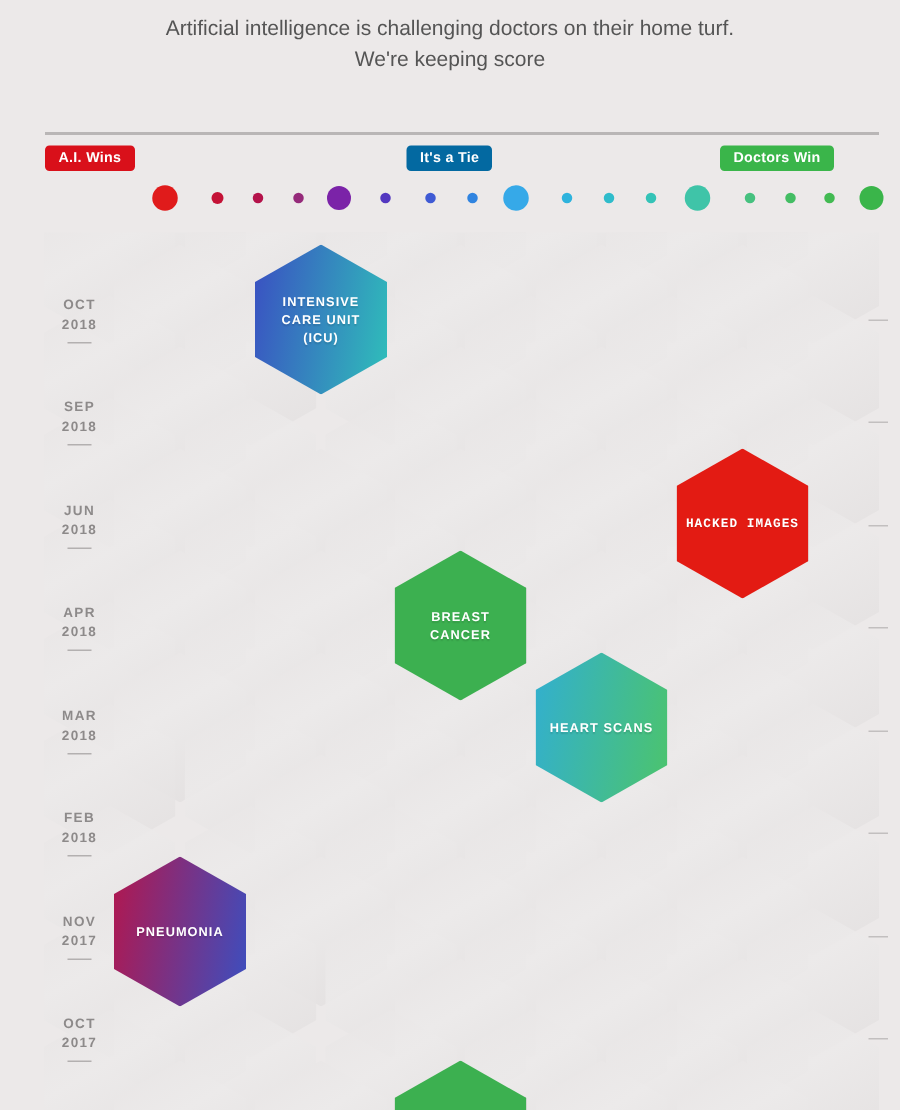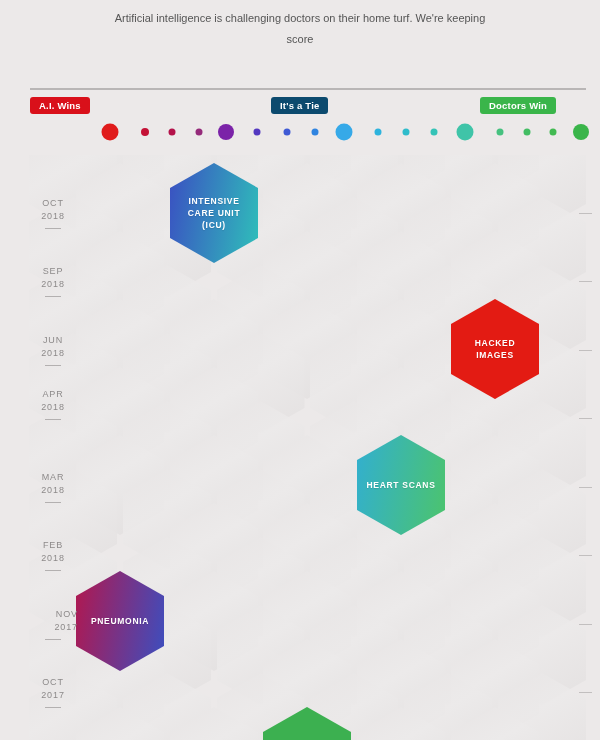--- a/index.html
+++ b/index.html
@@ -22,21 +22,21 @@
     text-align: center;
     font-size: 24px;
     font-weight: bold;
     color: #111111;
     letter-spacing: -0.3px;
     padding-top: 0px;
     line-height: 30px;
   }
   .page-subtitle {
     text-align: center;
-    font-size: 11px;
+    font-size: 14px;
     color: #555555;
     line-height: 21px;
     margin: 8px auto 0 auto;
     width: 400px;
   }
 
   
   .scale-wrap {
     position: absolute;
     left: 30px; top: 88px;
@@ -115,21 +115,21 @@
   }
 
   
   .date-label {
     position: absolute;
     left: 28px;
     width: 50px;
     text-align: center;
     color: #8d8a8a;
     font-size: 9px;
-    font-weight: normal;
+    font-weight: bold;
     letter-spacing: 0.9px;
     line-height: 13px;
     transform: translateY(-50%);
   }
   .date-rule {
     display: block;
     width: 16px; height: 1px;
     background: #b3b0b0;
     margin: 5px auto 0 auto;
   }
@@ -144,21 +144,21 @@
 <body>
 
 <div id="page">
 
   <p class="page-subtitle">Artificial intelligence is challenging doctors on their home turf. We're keeping score</p>
 
   <div class="scale-wrap">
     <div class="scale-rule"></div>
 
     <div class="badge badge-ai" style="background: rgb(217, 16, 26);">A.I. Wins</div>
-    <div class="badge badge-tie" style="background: #0c4a6e;">It's a Tie</div>
+    <div class="badge badge-tie" style="background: #0369a1;">It's a Tie</div>
     <div class="badge badge-doctors" style="background: rgb(58, 181, 74);">Doctors Win</div>
 
     <div class="dots" id="dots">
         <span class="dot" style="left: 0px; width: 17px; height: 17px; background: rgb(224, 27, 27);"></span>
         <span class="dot" style="left: 35px; width: 8px; height: 8px; background: rgb(196, 18, 54);"></span>
         <span class="dot" style="left: 62px; width: 7px; height: 7px; background: rgb(180, 18, 74);"></span>
         <span class="dot" style="left: 89px; width: 7px; height: 7px; background: rgb(149, 42, 122);"></span>
         <span class="dot" style="left: 116px; width: 16px; height: 16px; background: rgb(123, 35, 168);"></span>
         <span class="dot" style="left: 147px; width: 7px; height: 7px; background: rgb(83, 56, 192);"></span>
         <span class="dot" style="left: 177px; width: 7px; height: 7px; background: rgb(63, 90, 212);"></span>
@@ -267,22 +267,25 @@
       <div class="hex hex-empty" style="left: 354px; top: 568px; opacity: 0.85;"></div>
       <div class="hex hex-empty" style="left: 448px; top: 568px; opacity: 0.85;"></div>
       <div class="hex hex-empty" style="left: 542px; top: 568px; opacity: 0.85;"></div>
       <div class="hex hex-empty" style="left: 120px; top: 602px;"></div>
       <div class="hex hex-empty" style="left: 214px; top: 602px;"></div>
       <div class="hex hex-empty" style="left: 401px; top: 602px;"></div>
       <div class="hex hex-empty" style="left: 495px; top: 602px;"></div>
       <div class="hex hex-filled" style="left: 214px; top: 58px; background: linear-gradient(100deg, rgb(58, 79, 194) 0%, rgb(47, 192, 186) 100%);">
         <span class="hex-label">INTENSIVE CARE UNIT (ICU)</span>
       </div>
-      <div class="hex hex-filled" style="left: 495px; top: 194px; background: rgb(227, 27, 19);">
+      <div class="hex hex-filled" style="left: 495px; top: 194px; background: rgb(227, 27, 19); font-family: Liberation Mono, monospace;">
         <span class="hex-label">HACKED IMAGES</span>
+      </div>
+      <div class="hex hex-filled" style="left: 307px; top: 262px; background: rgb(60, 176, 80);">
+        <span class="hex-label">BREAST CANCER</span>
       </div>
       <div class="hex hex-filled" style="left: 401px; top: 330px; background: linear-gradient(100deg, rgb(50, 175, 208) 0%, rgb(76, 196, 108) 100%);">
         <span class="hex-label">HEART SCANS</span>
       </div>
       <div class="hex hex-filled" style="left: 120px; top: 466px; background: linear-gradient(100deg, rgb(178, 23, 78) 0%, rgb(59, 79, 192) 100%);">
         <span class="hex-label">PNEUMONIA</span>
       </div>
       <div class="hex hex-filled" style="left: 307px; top: 602px; background: rgb(60, 176, 80);"></div>
       <div class="date-label" style="top: 58px;">
         <div>OCT</div>
@@ -295,39 +298,39 @@
         <div>2018</div>
         <span class="date-rule"></span>
       </div>
       <div class="tick-right" style="top: 126px;"></div>
       <div class="date-label" style="top: 195px;">
         <div>JUN</div>
         <div>2018</div>
         <span class="date-rule"></span>
       </div>
       <div class="tick-right" style="top: 195px;"></div>
-      <div class="date-label" style="top: 249px;">
+      <div class="date-label" style="top: 263px;">
         <div>APR</div>
         <div>2018</div>
         <span class="date-rule"></span>
       </div>
       <div class="tick-right" style="top: 263px;"></div>
       <div class="date-label" style="top: 332px;">
         <div>MAR</div>
         <div>2018</div>
         <span class="date-rule"></span>
       </div>
       <div class="tick-right" style="top: 332px;"></div>
       <div class="date-label" style="top: 400px;">
         <div>FEB</div>
         <div>2018</div>
         <span class="date-rule"></span>
       </div>
       <div class="tick-right" style="top: 400px;"></div>
-      <div class="date-label" style="top: 469px; text-align: right;">
+      <div class="date-label" style="top: 469px;">
         <div>NOV</div>
         <div>2017</div>
         <span class="date-rule"></span>
       </div>
       <div class="tick-right" style="top: 469px;"></div>
       <div class="date-label" style="top: 537px;">
         <div>OCT</div>
         <div>2017</div>
         <span class="date-rule"></span>
       </div>

